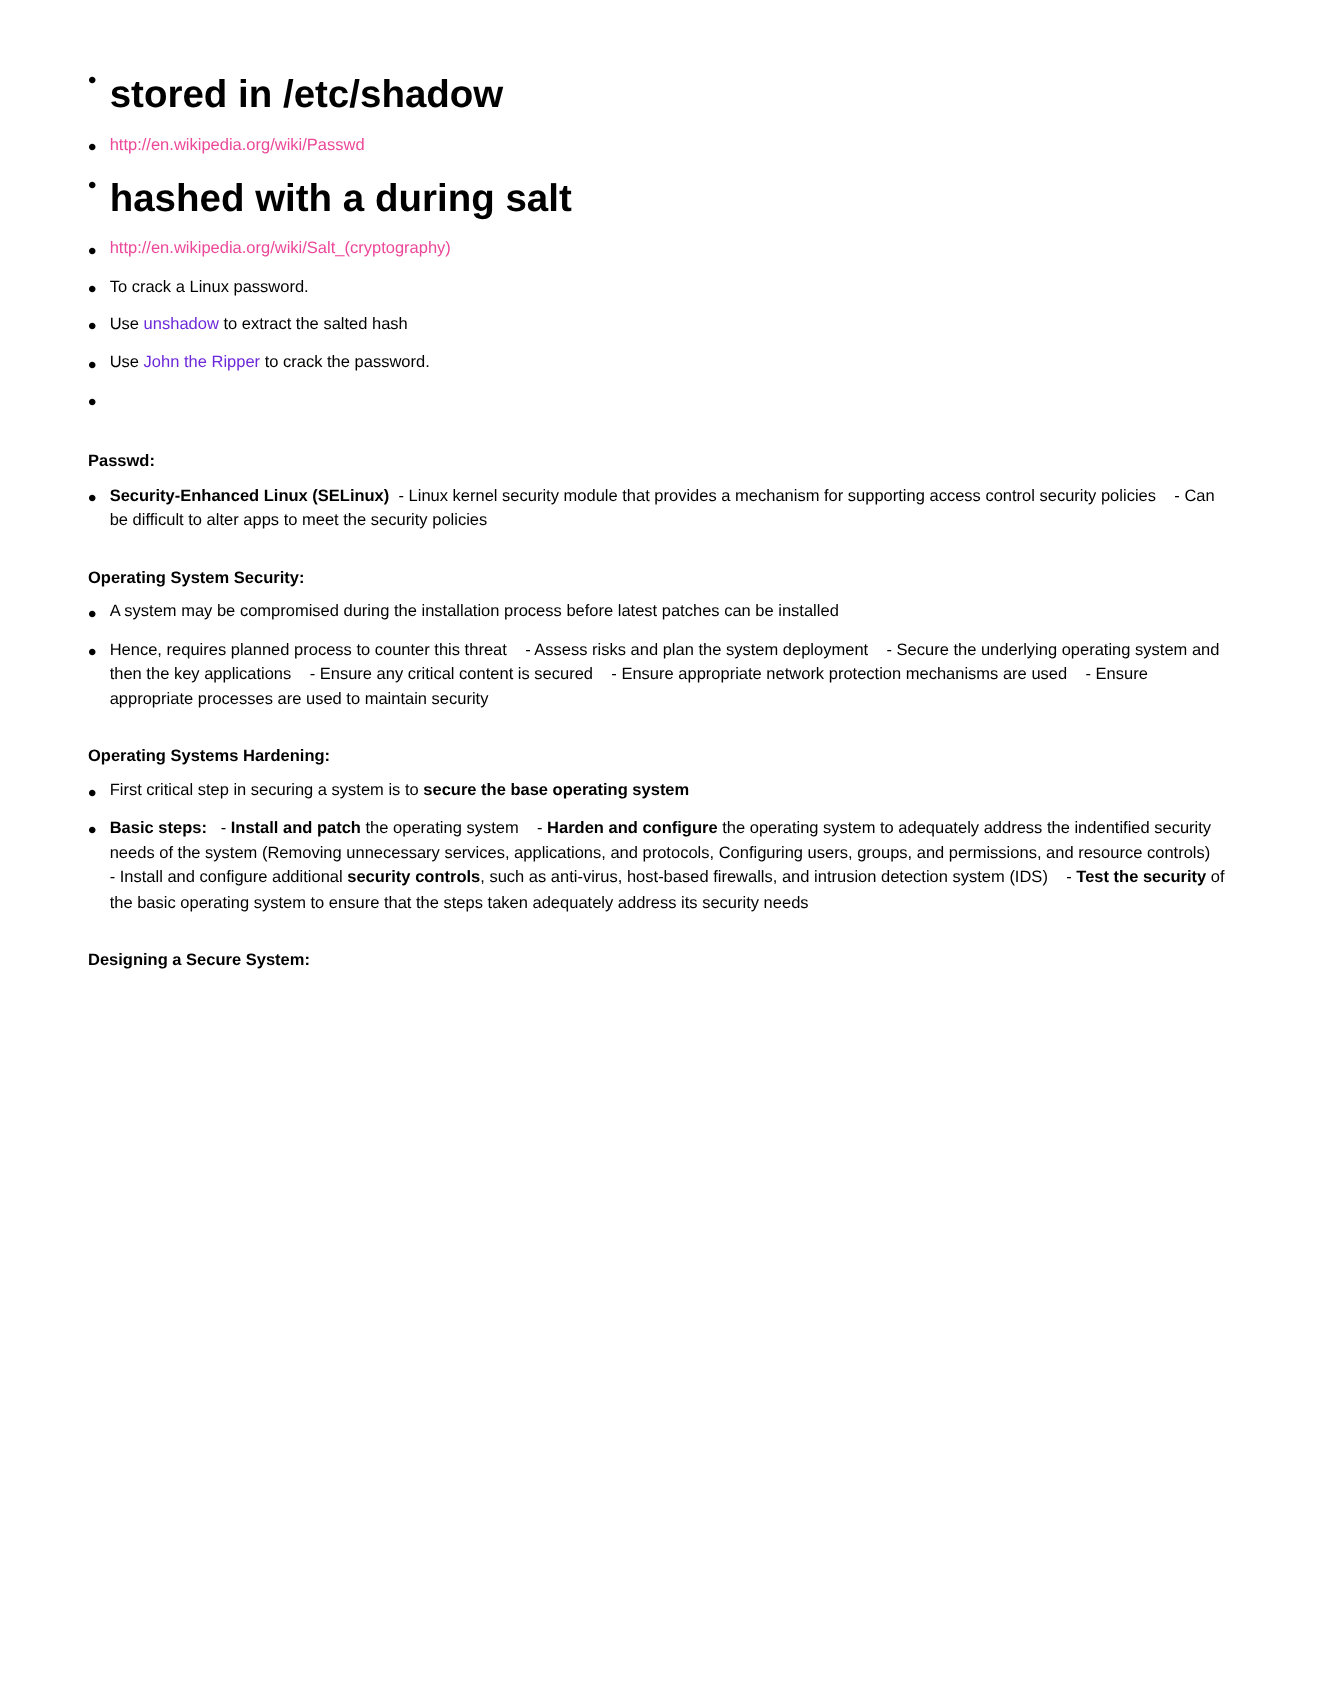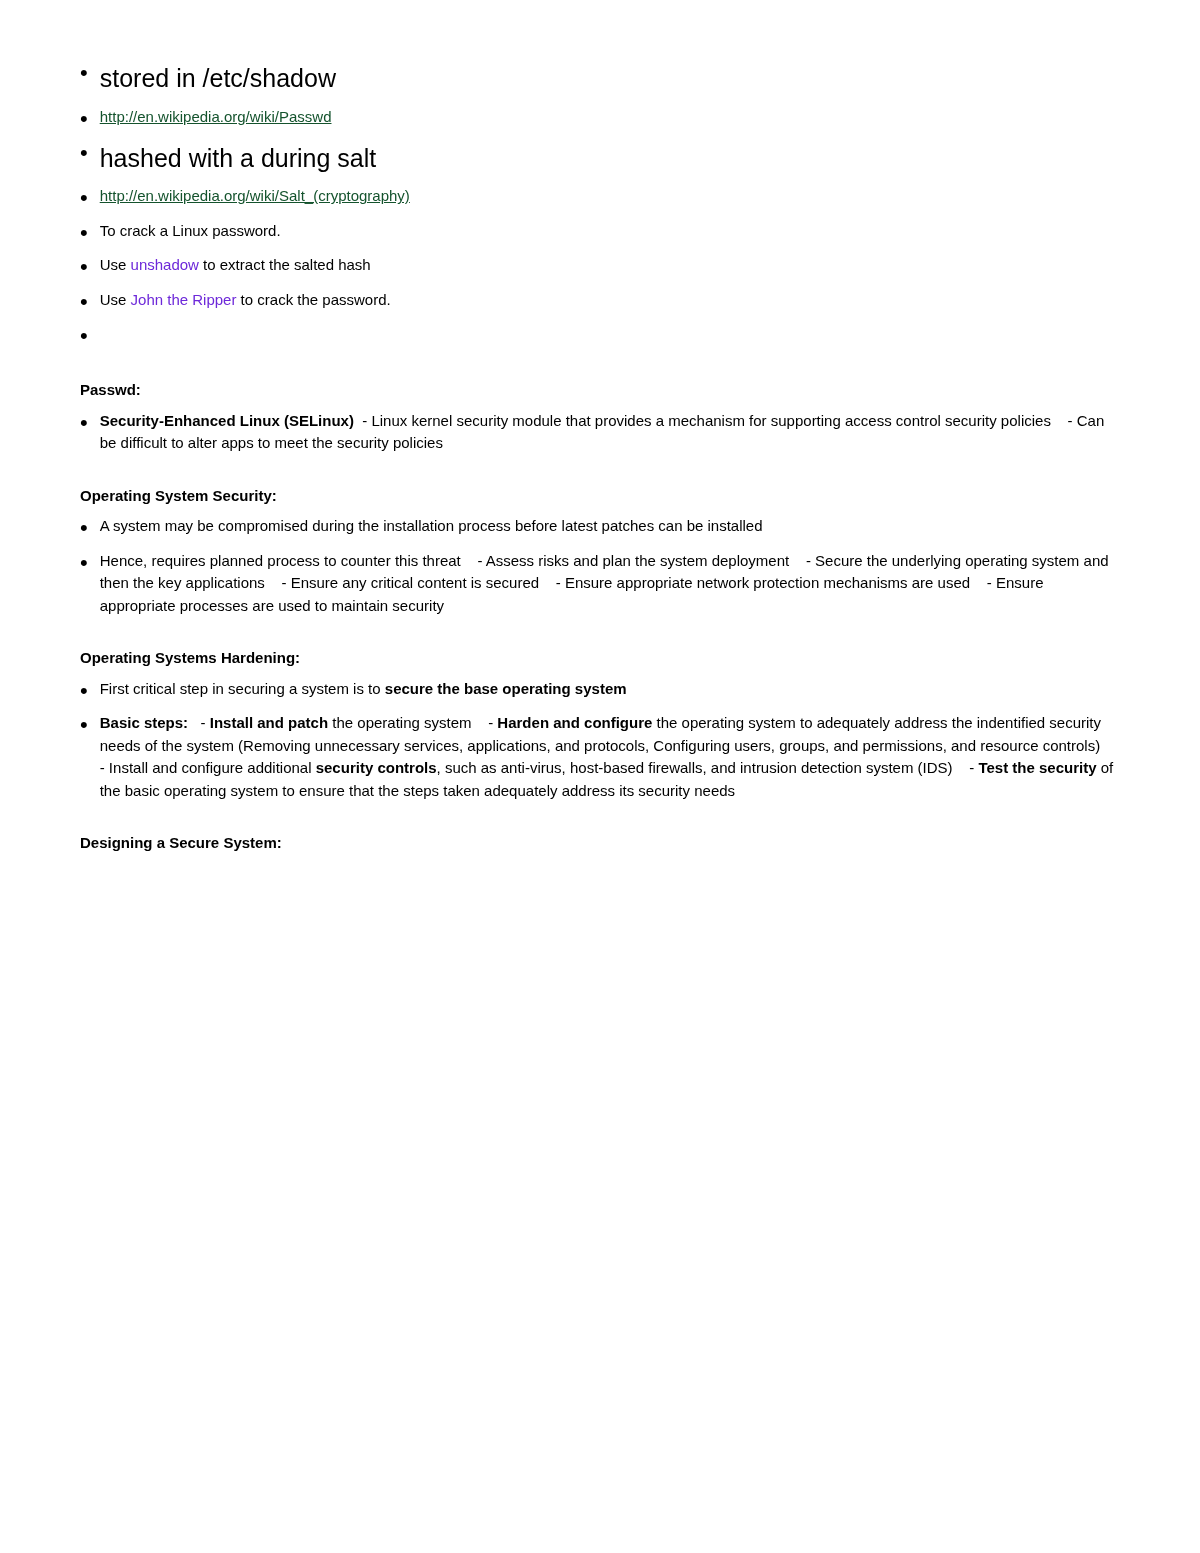--- a/index.html
+++ b/index.html
@@ -34,27 +34,26 @@
 
     .bullet-list li .bullet-dot {
       font-size: 22px;
       line-height: 1.2;
       margin-right: 12px;
       flex-shrink: 0;
       margin-left: -20px;
     }
 
     .large-bullet {
-      font-size: 25px;
-      font-weight: normal;
+      font-size: 35px;
+      font-weight: bold;
     }
 
     .link {
-      color: #14532d;
-      text-decoration: underline;
+      color: #ec4899;
     }
 
     .bold {
       font-weight: bold;
     }
 
     .inline-link {
       color: #6d28d9;
     }
 

